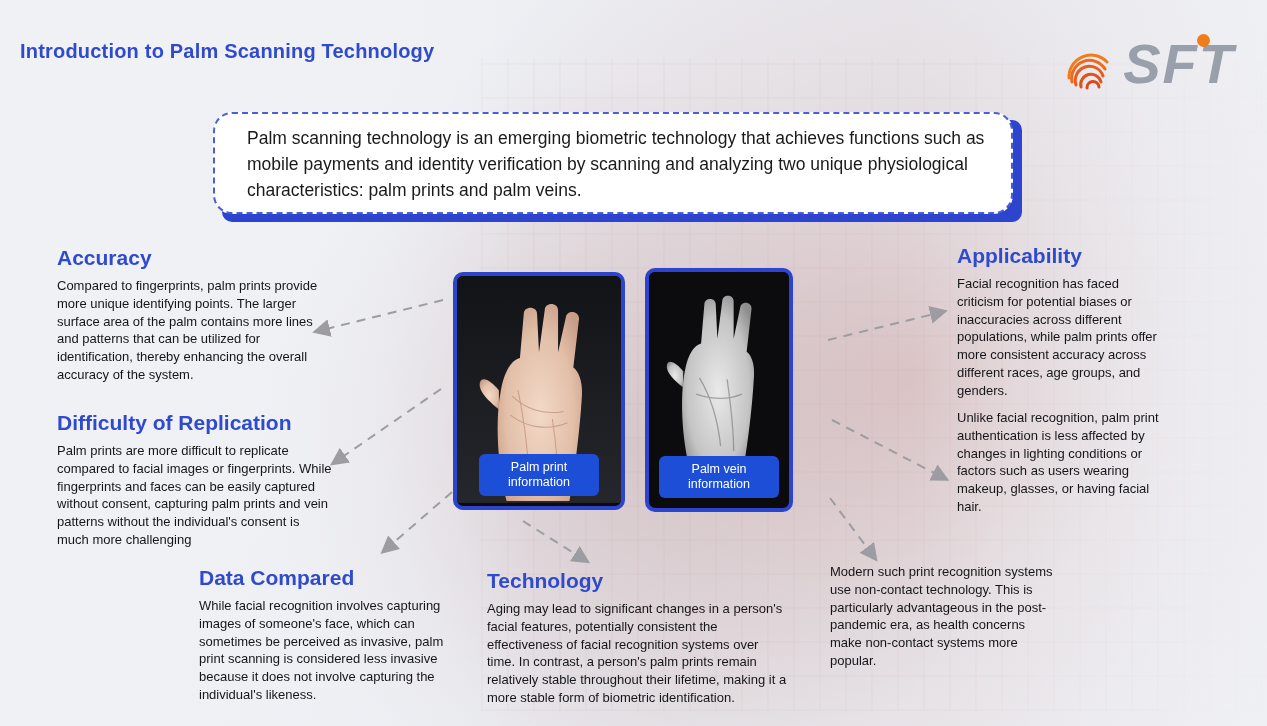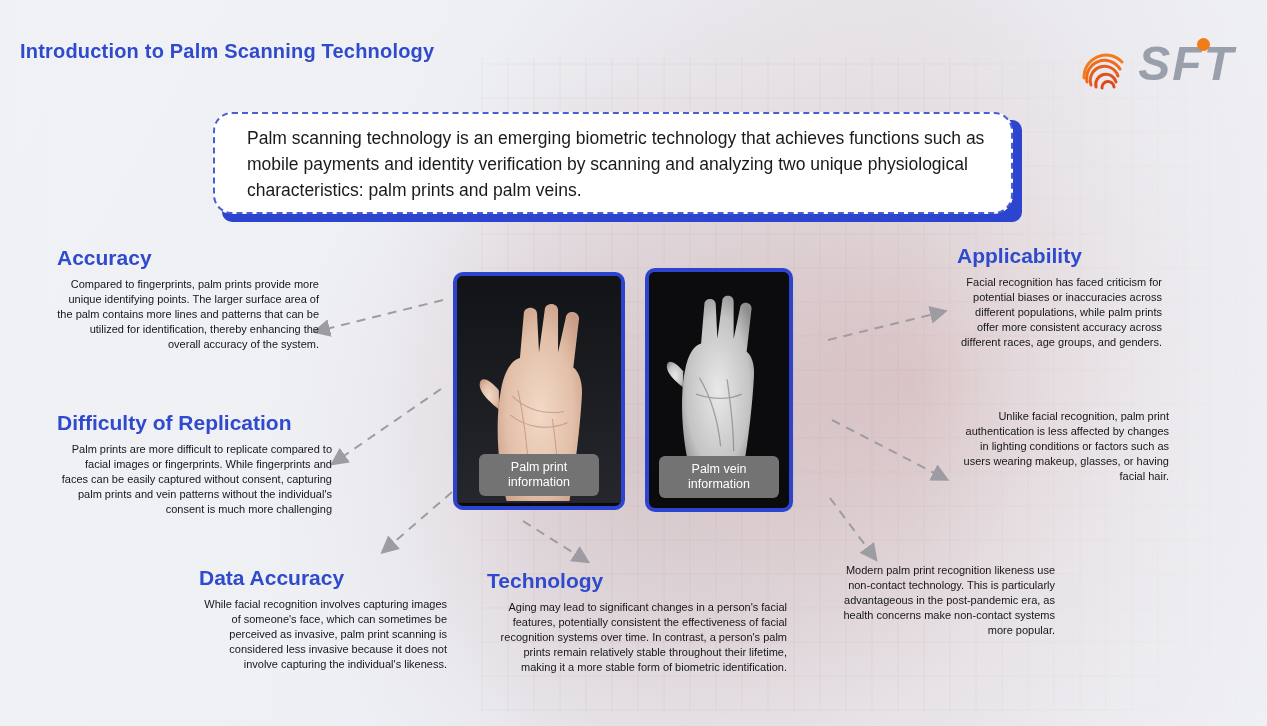--- a/index.html
+++ b/index.html
@@ -66,21 +66,21 @@
     align-items: center;
     gap: 10px;
   }
   #logo .mark {
     position: relative;
     width: 52px; height: 52px;
   }
   #logo .mark svg { display:block; }
   #logo .wordmark {
     position: relative;
-    font-size: 48px;
+    font-size: 56px;
     font-weight: bold;
     font-style: italic;
     color: #9aa0ab;
     letter-spacing: 2px;
     line-height: 1;
     text-align: center;
   }
   #logo .dot {
     position: absolute;
     right: 25px; top: -2px;
@@ -125,44 +125,43 @@
   #photo-print { left: 453px; top: 272px; width: 172px; height: 238px; }
   #photo-vein  { left: 645px; top: 268px; width: 148px; height: 244px; }
 
   .photo-inner { position: absolute; inset: 0; }
 
   .caption {
     position: absolute;
     left: 50%;
     transform: translateX(-50%);
     bottom: 10px;
-    background: #737373;
+    background: #1d4ed8;
     color: #fff;
     font-size: 12.5px;
     line-height: 1.22;
     text-align: center;
     padding: 6px 14px;
     border-radius: 6px;
     width: 120px;
   }
 
   
   .block { position: absolute; }
   .block .heading {
     color: #2f4acd;
     font-size: 21px;
     font-weight: bold;
     margin-bottom: 7px;
     white-space: nowrap;
   }
   .block .body {
-    font-size: 11px;
+    font-size: 13px;
     line-height: 1.37;
     color: #16161a;
-    text-align: right;
   }
 
   #b-accuracy     { left: 57px;  top: 246px; width: 262px; }
   #b-difficulty   { left: 57px;  top: 411px; width: 275px; }
   #b-datasec      { left: 199px; top: 566px; width: 248px; }
   #b-stability    { left: 487px; top: 569px; width: 300px; }
   #b-noncontact   { left: 830px; top: 563px; width: 225px; }
   #b-reliability  { left: 957px; top: 409px; width: 212px; }
   #b-applicability{ left: 957px; top: 244px; width: 205px; }
 
@@ -275,31 +274,31 @@
       <div class="heading">Accuracy</div>
       <div class="body">Compared to fingerprints, palm prints provide more unique identifying points. The larger surface area of the palm contains more lines and patterns that can be utilized for identification, thereby enhancing the overall accuracy of the system.</div>
     </div>
 
     <div class="block" id="b-difficulty">
       <div class="heading">Difficulty of Replication</div>
       <div class="body">Palm prints are more difficult to replicate compared to facial images or fingerprints. While fingerprints and faces can be easily captured without consent, capturing palm prints and vein patterns without the individual's consent is much more challenging</div>
     </div>
 
     <div class="block" id="b-datasec">
-      <div class="heading">Data Accuracy</div>
+      <div class="heading">Data Compared</div>
       <div class="body">While facial recognition involves capturing images of someone's face, which can sometimes be perceived as invasive, palm print scanning is considered less invasive because it does not involve capturing the individual's likeness.</div>
     </div>
 
     <div class="block" id="b-stability">
       <div class="heading">Technology</div>
       <div class="body">Aging may lead to significant changes in a person's facial features, potentially consistent the effectiveness of facial recognition systems over time. In contrast, a person's palm prints remain relatively stable throughout their lifetime, making it a more stable form of biometric identification.</div>
     </div>
 
     <div class="block" id="b-noncontact">
-      <div class="body">Modern palm print recognition likeness use non-contact technology. This is particularly advantageous in the post-pandemic era, as health concerns make non-contact systems more popular.</div>
+      <div class="body">Modern such print recognition systems use non-contact technology. This is particularly advantageous in the post-pandemic era, as health concerns make non-contact systems more popular.</div>
     </div>
 
     <div class="block" id="b-reliability">
       <div class="body">Unlike facial recognition, palm print authentication is less affected by changes in lighting conditions or factors such as users wearing makeup, glasses, or having facial hair.</div>
     </div>
 
     <div class="block" id="b-applicability">
       <div class="heading">Applicability</div>
       <div class="body">Facial recognition has faced criticism for potential biases or inaccuracies across different populations, while palm prints offer more consistent accuracy across different races, age groups, and genders.</div>
     </div>

